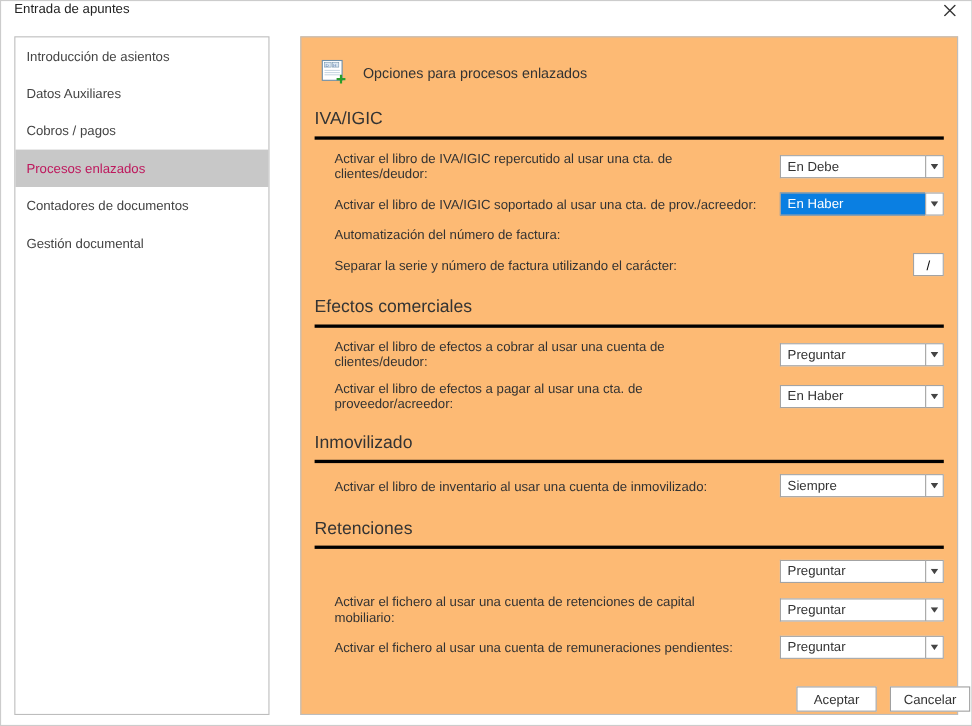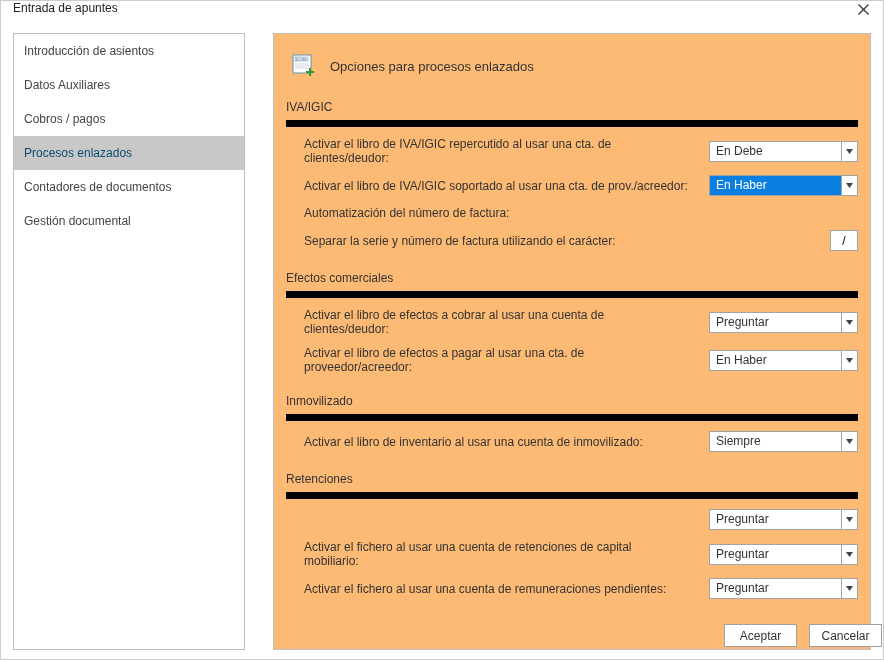--- a/index.html
+++ b/index.html
@@ -8,29 +8,29 @@
 
   .titlebar { height: 32px; display: flex; align-items: flex-start; justify-content: space-between; padding: 0 12px; }
   .titlebar .title { font-size: 12px; color: #222; }
   .titlebar .close { width: 16px; height: 16px; display:flex; align-items:center; justify-content:center; cursor: pointer; }
   .titlebar .close svg { width: 11px; height: 11px; stroke: #333; stroke-width: 1.2; }
 
   .content { display: flex; padding: 0 12px 0 12px; gap: 28px; height: 617px; }
 
   .sidebar { width: 232px; border: 1px solid #bdbdbd; background:#fff; }
   .sidebar-item { padding: 10px 10px; font-size: 12px; color: #444; cursor: pointer; }
-  .sidebar-item.selected { background: #c8c8c8; color:#0c4a6e; }
+  .sidebar-item.selected { background: #c8c8c8; color:#be185d; }
 
   .main { flex: 1; border: 1px solid #bdbdbd; background:#fdba74; padding: 18px 12px 12px 12px; overflow: hidden; }
 
   .page-header { display: flex; align-items: center; gap: 12px; margin-bottom: 16px; padding-left: 4px;}
   .page-header .icon-box { width: 28px; height: 28px; display:flex; align-items:center; justify-content:center; }
   .page-header h1 { font-size: 13px; font-weight: normal; margin: 0; color:#333; }
 
-  .section-title { font-size: 12px; color: #333; padding: 4px 0 6px 0; border-bottom: 7px solid #000000; margin-bottom: 10px; }
+  .section-title { font-size: 16px; color: #333; padding: 4px 0 6px 0; border-bottom: 3px solid #000000; margin-bottom: 10px; }
 
   .section { margin-bottom: 16px; }
 
   .row { display: flex; align-items: center; margin: 0 0 10px 18px; }
   .row .label { font-size: 12px; color:#333; }
   .row .spacer { flex: 1; }
 
   .dropdown { display: inline-flex; align-items: stretch; height: 21px; margin-left: 20px; }
   .dropdown .value { border: 1px solid #a3a3a3; border-right: none; padding: 2px 6px; min-width: 132px; display:flex; background:#fff; font-size:12px; }
   .dropdown .arrow { width: 17px; border: 1px solid #a3a3a3; display:flex; align-items:center; justify-content:center; background:#fff; cursor:pointer; }

